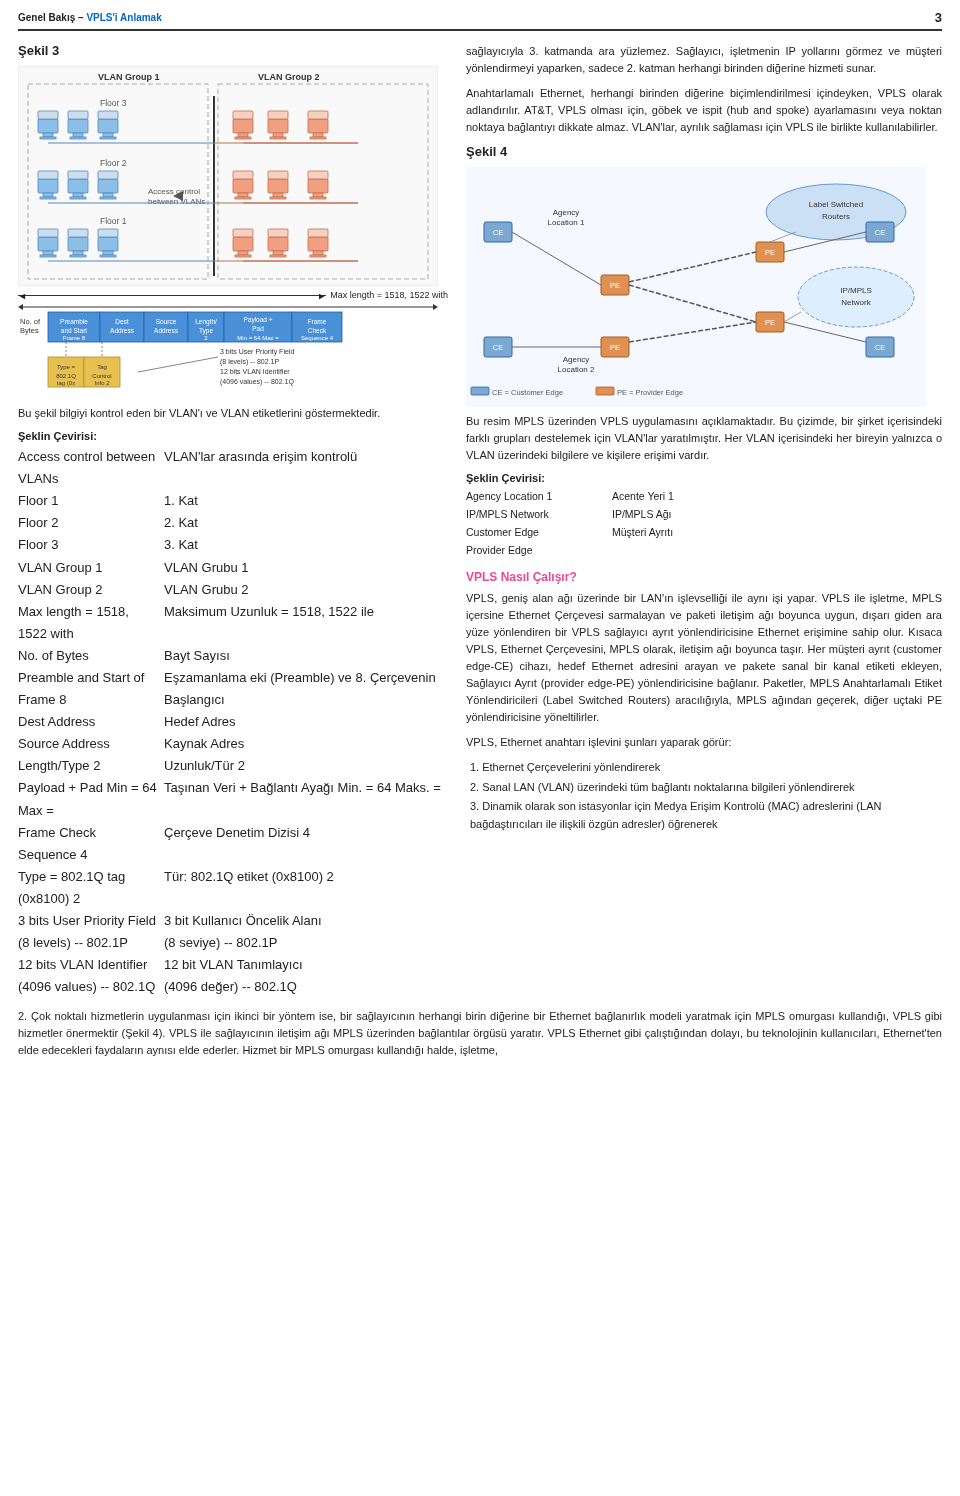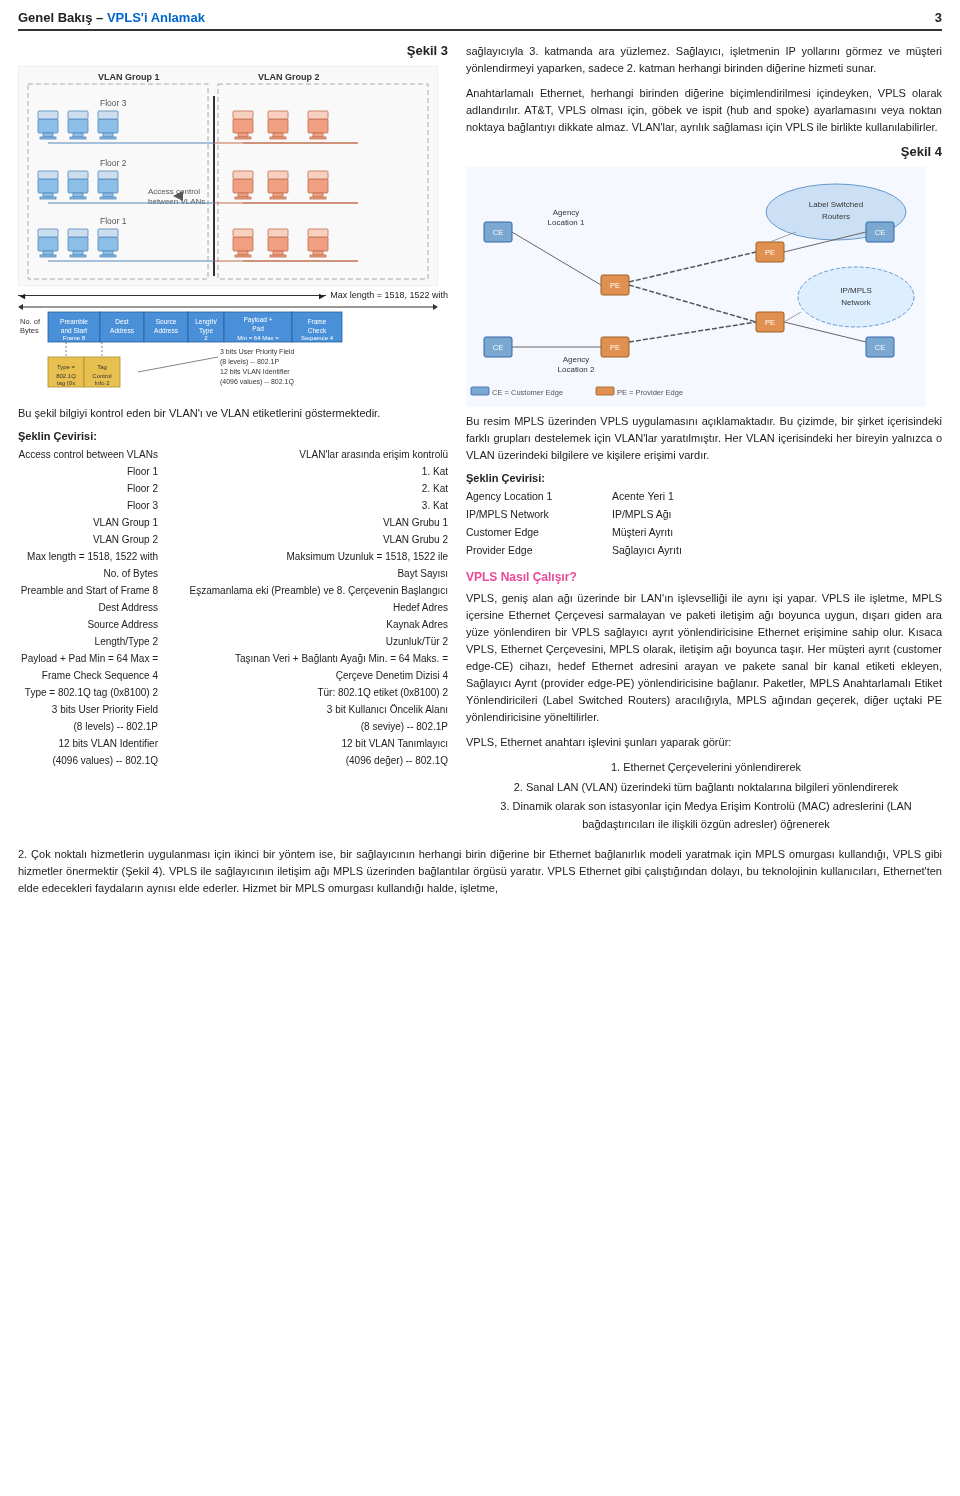--- a/index.html
+++ b/index.html
@@ -19,21 +19,21 @@
     
     .page-header {
       display: flex;
       justify-content: space-between;
       align-items: center;
       border-bottom: 2px solid #333;
       padding-bottom: 4px;
       margin-bottom: 12px;
     }
     .page-header-title {
-      font-size: 13px;
+      font-size: 10px;
       font-weight: bold;
     }
     .page-header-title .vpls {
       color: #0066cc;
     }
     .page-header-page {
       font-size: 13px;
       font-weight: bold;
     }
 
@@ -48,37 +48,35 @@
     }
     .col-right {
       flex: 1;
     }
 
     
     .figure-label {
       font-size: 13px;
       font-weight: bold;
       margin-bottom: 8px;
-      text-align: right;
     }
 
     
     .para {
       font-size: 11px;
       line-height: 1.55;
       margin-bottom: 8px;
       text-align: justify;
     }
 
     
     .translation-table {
       width: 100%;
-      font-size: 10px;
+      font-size: 13px;
       line-height: 1.7;
-      text-align: right;
     }
     .translation-row {
       display: flex;
       gap: 6px;
     }
     .translation-key {
       width: 140px;
       flex-shrink: 0;
       font-weight: normal;
     }
@@ -96,21 +94,20 @@
 
     
     .numbered-list {
       font-size: 11px;
       line-height: 1.6;
       padding-left: 4px;
     }
     .numbered-list li {
       margin-bottom: 2px;
       list-style: none;
-      text-align: center;
     }
   </style>
 </head>
 <body>
 
 <div class="page">
 
   <div class="page-header">
     <div class="page-header-title">
       <span>Genel Bakış – </span><span class="vpls">VPLS'i Anlamak</span>
@@ -521,21 +518,20 @@
             <div class="translation-row">
               <span class="translation-key">IP/MPLS Network</span>
               <span class="translation-val">IP/MPLS Ağı</span>
             </div>
             <div class="translation-row">
               <span class="translation-key">Customer Edge</span>
               <span class="translation-val">Müşteri Ayrıtı</span>
             </div>
             <div class="translation-row">
               <span class="translation-key">Provider Edge</span>
-              <span class="translation-val">Sağlayıcı Ayrıtı</span>
             </div>
           </div>
       </div>
 
       <div class="vpls-heading">VPLS Nasıl Çalışır?</div>
 
       <p class="para" id="vpls-para-1">VPLS, geniş alan ağı üzerinde bir LAN'ın işlevselliği ile aynı işi yapar. VPLS ile işletme, MPLS içersine Ethernet Çerçevesi sarmalayan ve paketi iletişim ağı boyunca uygun, dışarı giden ara yüze yönlendiren bir VPLS sağlayıcı ayrıt yönlendiricisine Ethernet erişimine sahip olur. Kısaca VPLS, Ethernet Çerçevesini, MPLS olarak, iletişim ağı boyunca taşır. Her müşteri ayrıt (customer edge-CE) cihazı, hedef Ethernet adresini arayan ve pakete sanal bir kanal etiketi ekleyen, Sağlayıcı Ayrıt (provider edge-PE) yönlendiricisine bağlanır. Paketler, MPLS Anahtarlamalı Etiket Yönlendiricileri (Label Switched Routers) aracılığıyla, MPLS ağından geçerek, diğer uçtaki PE yönlendiricisine yöneltilirler.</p>
       <p class="para" id="vpls-para-2">VPLS, Ethernet anahtarı işlevini şunları yaparak görür:</p>
 
       <ul class="numbered-list" id="vpls-list">

